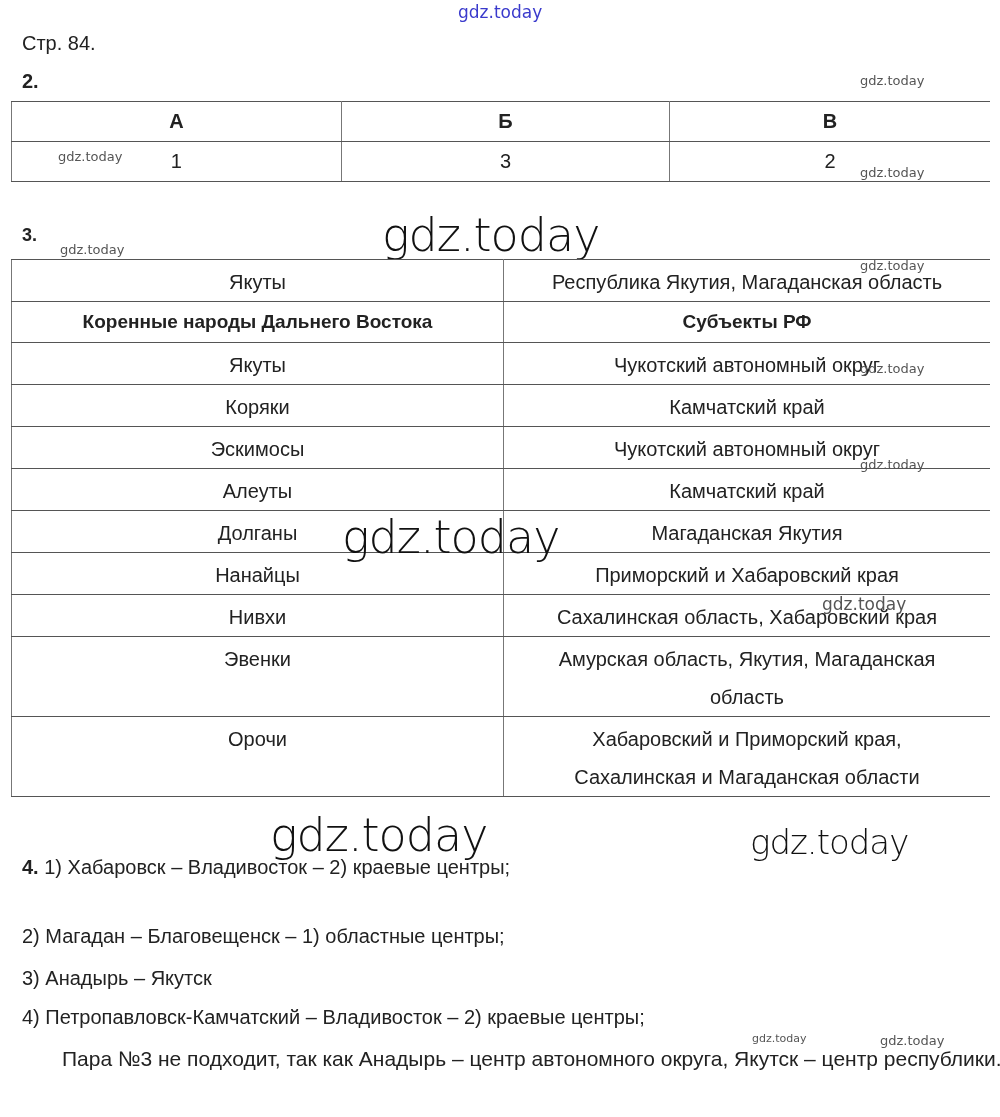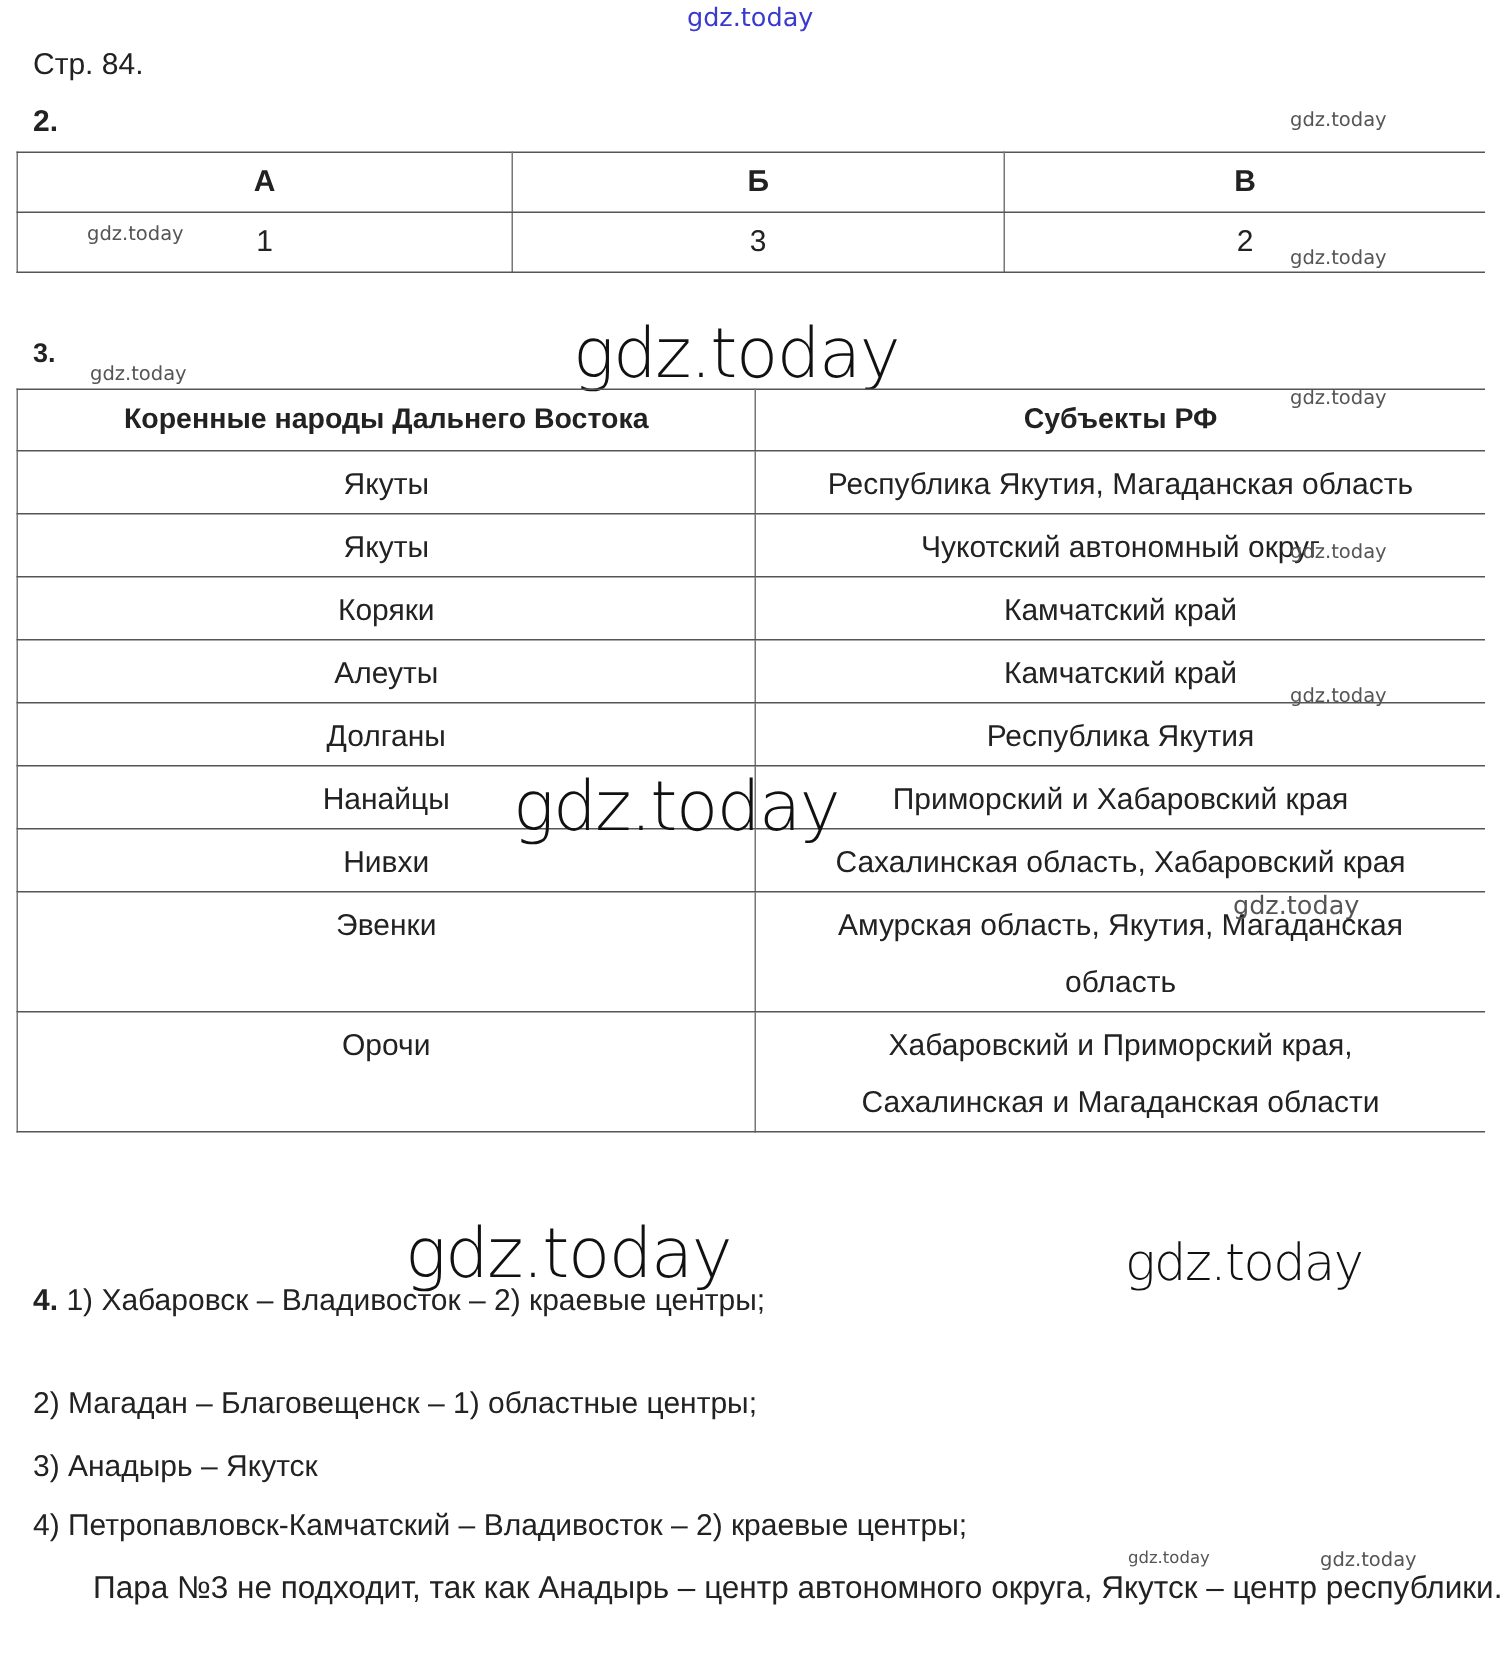--- a/index.html
+++ b/index.html
@@ -63,42 +63,46 @@
 <div class="abs wm-small" style="left:58px; top:149px;">gdz.today</div>
 <div class="abs wm-small" style="left:860px; top:165px;">gdz.today</div>
 
 <div class="abs task-num" style="left:22px; top:225px; font-size:18px;">3.</div>
 <div class="abs wm-small" style="left:60px; top:242px;">gdz.today</div>
 <div class="abs wm-big" style="left:382px; top:208px;">gdz.today</div>
 
 <table id="t3">
   <tbody>
       <tr>
+        <td>Якуты</td>
+        <td>Республика Якутия, Магаданская область</td>
+      </tr>
+  <tr>
     <th class="col1">Коренные народы Дальнего Востока</th>
     <th>Субъекты РФ</th>
   </tr>
-  <tr>
-        <td>Якуты</td>
-        <td>Республика Якутия, Магаданская область</td>
-      </tr>
   <tr>
         <td>Якуты</td>
         <td>Чукотский автономный округ</td>
       </tr>
   <tr>
         <td>Коряки</td>
         <td>Камчатский край</td>
       </tr>
   <tr>
+        <td>Эскимосы</td>
+        <td>Чукотский автономный округ</td>
+      </tr>
+  <tr>
         <td>Алеуты</td>
         <td>Камчатский край</td>
       </tr>
   <tr>
         <td>Долганы</td>
-        <td>Республика Якутия</td>
+        <td>Магаданская Якутия</td>
       </tr>
   <tr>
         <td>Нанайцы</td>
         <td>Приморский и Хабаровский края</td>
       </tr>
   <tr>
         <td>Нивхи</td>
         <td>Сахалинская область, Хабаровский края</td>
       </tr>
   <tr>

